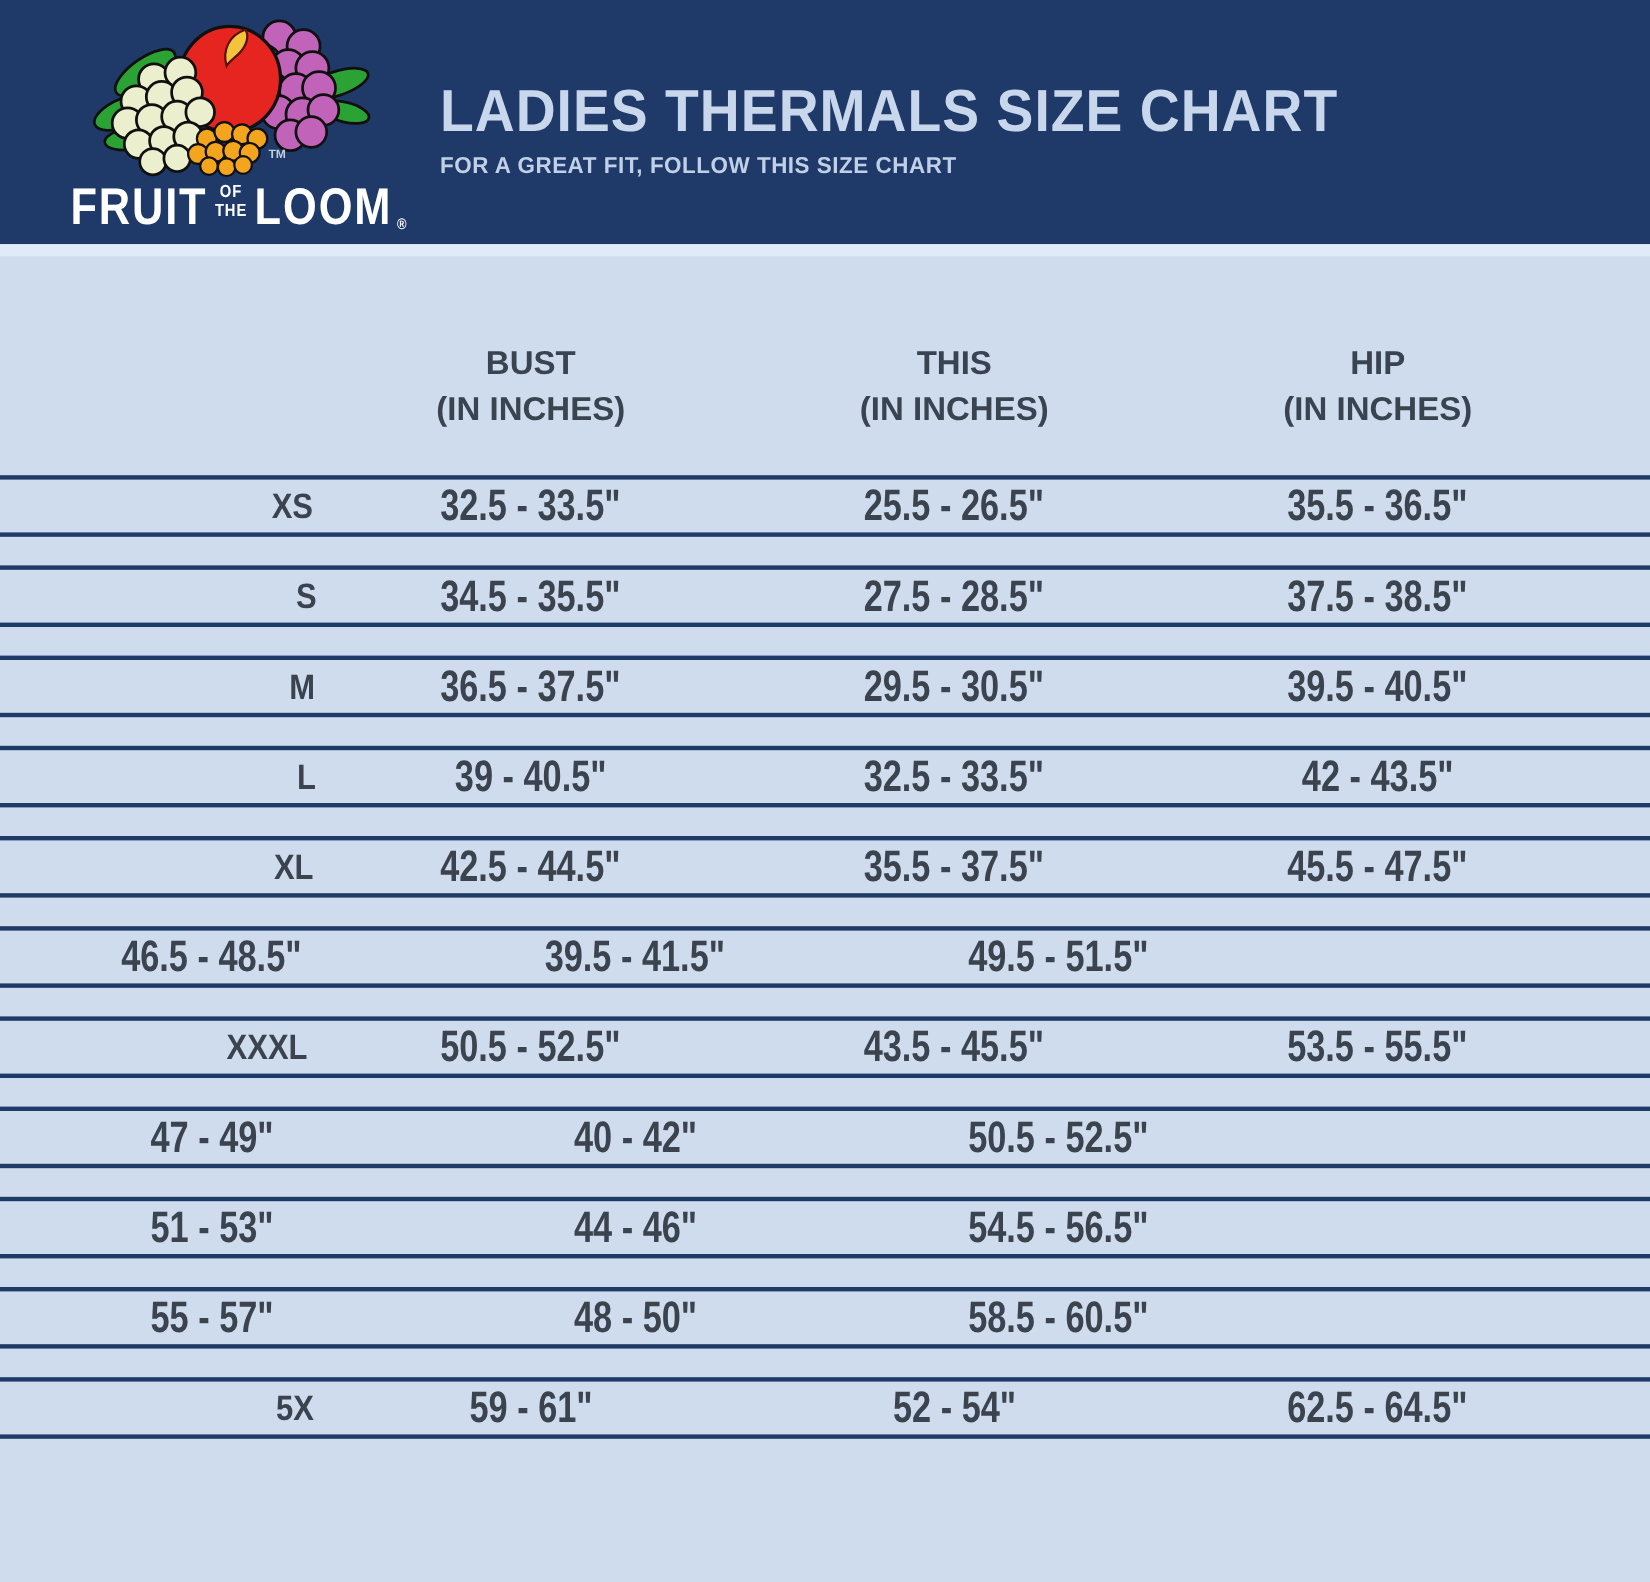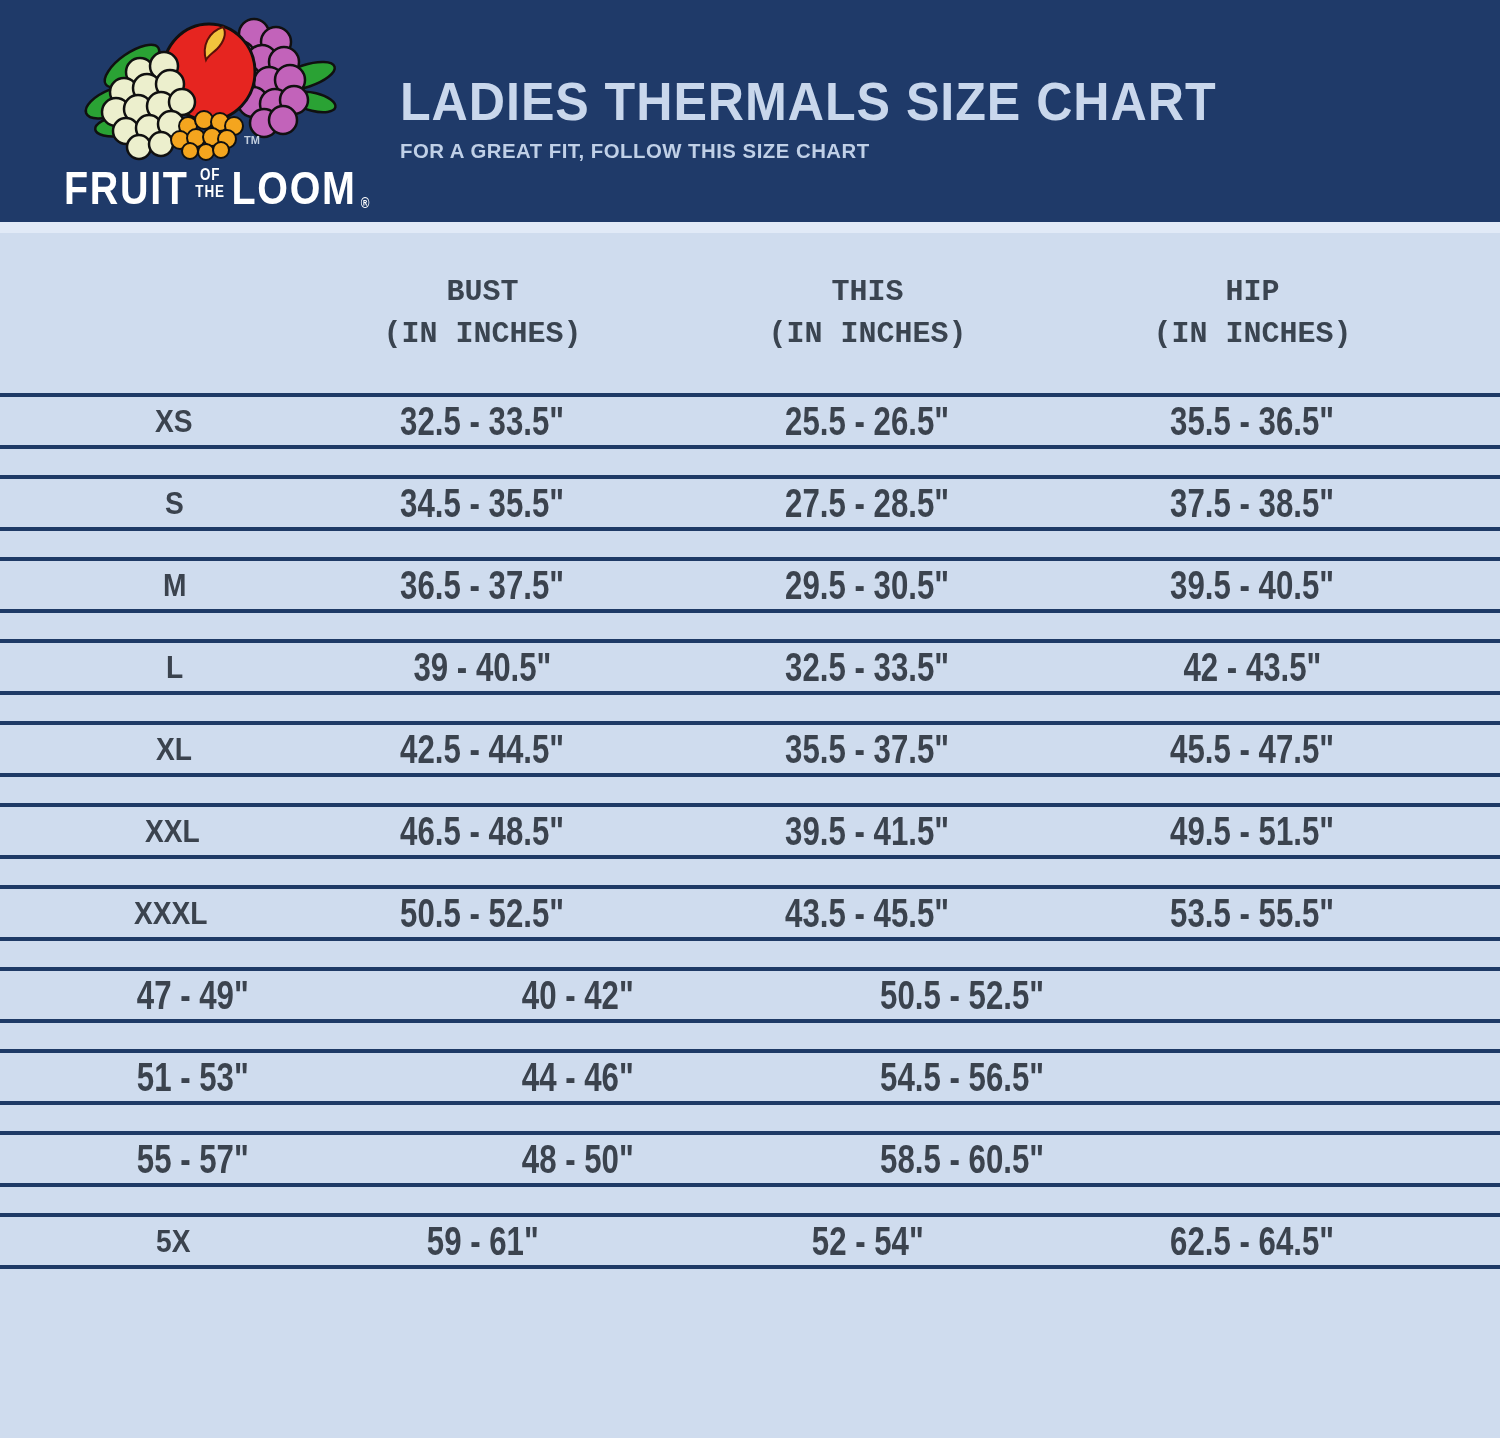--- a/index.html
+++ b/index.html
@@ -21,31 +21,31 @@
   .wm-reg { font-size:14px; font-weight:bold; align-self:flex-end; margin-left:5px; }
 
   .title-block { position:absolute; left:400px; top:74px; }
   .title { font-size:54px; font-weight:bold; color:#c9d7ec; letter-spacing:1px;
            white-space:nowrap; transform:scaleX(0.93); transform-origin:left; line-height:1.0; }
   .subtitle { font-size:21px; font-weight:bold; color:#c0d0e7; letter-spacing:0.5px;
               margin-top:11px; white-space:nowrap; transform:scaleX(0.97); transform-origin:left; }
 
   
   .content { position:absolute; top:233px; left:0; width:1500px; }
-  .cols { display:flex; margin-top:38px;font-family:Liberation Mono, monospace; }
+  .cols { display:flex; margin-top:77px; }
   .col-size-spacer { flex:0 0 290px; }
   .colh { flex:0 0 385px; text-align:center; font-weight:bold; font-size:30px;
           line-height:42px; color:#3a4450; }
   .rows { margin-top:38px; }
   .trow { display:flex; align-items:center; height:56px;
           border-top:4px solid #1e3a66; border-bottom:4px solid #1e3a66; }
   .tgap { height:26px; }
   .cell { flex:0 0 385px; text-align:center; font-size:40px; font-weight:bold; color:#3b434e; }
   .cell > span { display:inline-block; transform:scaleX(0.78); transform-origin:center; white-space:nowrap; }
-  .cell.size { flex:0 0 290px; text-align:center; padding-left:62px; font-size:32px; }
+  .cell.size { flex:0 0 290px; text-align:right; padding-left:62px; font-size:32px; }
   .cell.size > span { transform:scaleX(0.88); transform-origin:left; }
 </style>
 </head>
 <body>
 
 <div class="page">
 
   <div class="hdr">
 
     <svg class="logo-svg" width="265" height="150" viewBox="0 0 265 150">
@@ -182,21 +182,20 @@
 
       <div class="trow">
         <div class="cell size"><span>XL</span></div>
         <div class="cell"><span>42.5 - 44.5"</span></div>
         <div class="cell"><span>35.5 - 37.5"</span></div>
         <div class="cell"><span>45.5 - 47.5"</span></div>
       </div>
       <div class="tgap"></div>
 
       <div class="trow">
-        <div class="cell size"><span>XXL</span></div>
         <div class="cell"><span>46.5 - 48.5"</span></div>
         <div class="cell"><span>39.5 - 41.5"</span></div>
         <div class="cell"><span>49.5 - 51.5"</span></div>
       </div>
       <div class="tgap"></div>
 
       <div class="trow">
         <div class="cell size"><span>XXXL</span></div>
         <div class="cell"><span>50.5 - 52.5"</span></div>
         <div class="cell"><span>43.5 - 45.5"</span></div>

